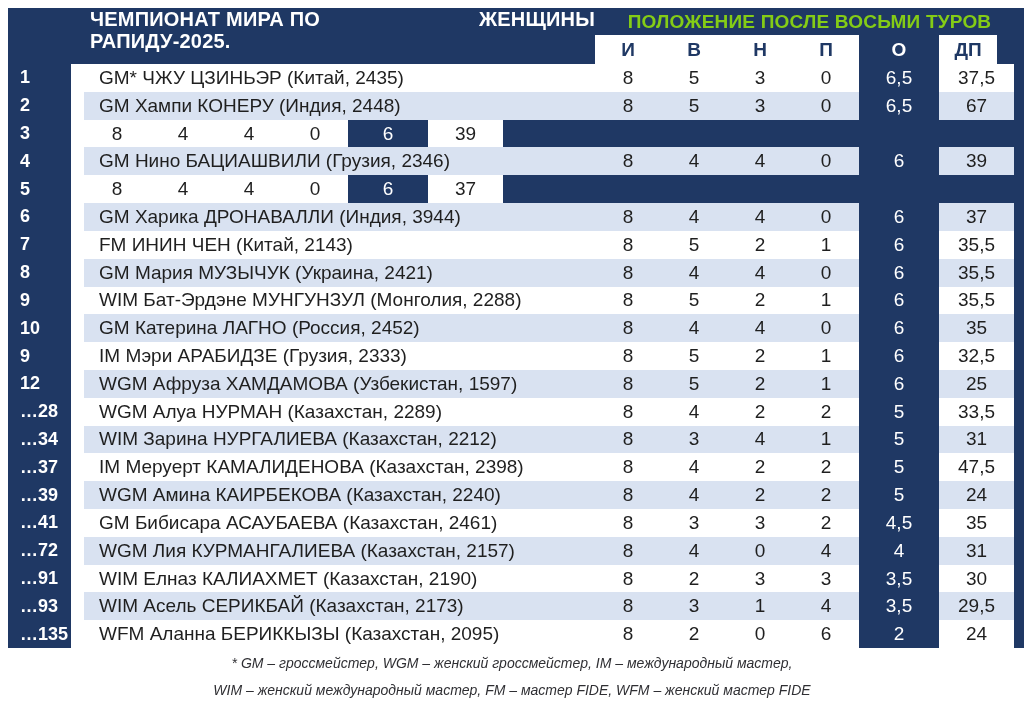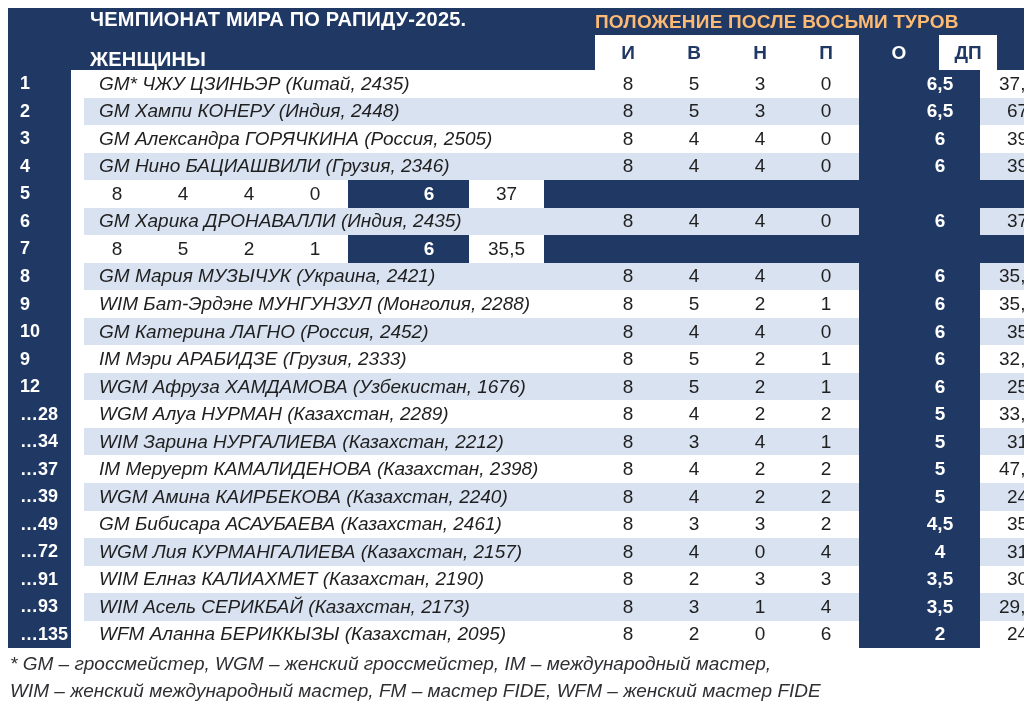--- a/index.html
+++ b/index.html
@@ -15,50 +15,50 @@
     font-family:"Liberation Sans",sans-serif;
   }
   .standings-table{
     position:absolute;left:8px;top:8px;width:1016px;height:640px;
     background:var(--navy);display:flex;flex-direction:column;
   }
   
   .thead{flex:0 0 56px;display:flex;}
   .thead-left{
     flex:0 0 587px;box-sizing:border-box;padding-left:82px;
-    display:flex;flex-direction:column;justify-content:center;gap:18px;
+    display:flex;flex-direction:row;justify-content:center;gap:18px;
     color:#fff;font-weight:bold;font-size:20px;line-height:22px;letter-spacing:.2px;
   }
   .thead-right{flex:1;display:flex;flex-direction:column;}
   .subtitle{
-    flex:0 0 27px;line-height:27px;text-align:left;
-    color:#fdba74;font-weight:bold;font-size:19px;letter-spacing:.2px;
+    flex:0 0 27px;line-height:27px;text-align:center;
+    color:#84cc16;font-weight:bold;font-size:19px;letter-spacing:.2px;
   }
   .colheads{flex:1;display:flex;font-weight:bold;font-size:19px;}
   .ch{display:flex;align-items:center;justify-content:center;}
   .ch-stat{width:66px;background:#fff;color:var(--navy);}
   .ch-points{width:80px;background:var(--navy);color:#fff;}
   .ch-dp{width:58px;background:#fff;color:var(--navy);}
   .ch-pad{flex:1;background:var(--navy);}
   
   .tbody{flex:1;display:flex;flex-direction:column;}
   .row{flex:1;display:flex;font-size:19px;}
   .row .bg{background:var(--row-white);}
   .row.alt .bg{background:var(--stripe);}
   .c{display:flex;align-items:center;color:var(--body-text);}
   .c-rank{flex:0 0 63px;box-sizing:border-box;padding-left:12px;color:#fff;font-weight:bold;font-size:18px;}
   .c-gap{flex:0 0 13px;background:#fff;}
-  .c-name{flex:0 0 511px;box-sizing:border-box;padding-left:15px;white-space:nowrap;overflow:hidden;font-style:italic;}
+  .c-name{flex:0 0 511px;box-sizing:border-box;padding-left:15px;white-space:nowrap;overflow:hidden;}
   .c-stat{flex:0 0 66px;justify-content:center;}
-  .c-points{flex:0 0 80px;justify-content:center;color:#fff;font-weight:bold;padding-left:41px;}
+  .c-points{flex:0 0 80px;justify-content:center;color:#fff;font-weight:normal;}
   .c-dp{flex:0 0 75px;justify-content:center;}
   
   .footnote{
     position:absolute;left:10px;top:650px;width:1004px;
-    font-style:italic;font-size:19px;line-height:27px;color:var(--foot-text);
+    font-style:italic;font-size:14px;line-height:27px;color:var(--foot-text);text-align:center;
   }
 </style>
 </head>
 <body>
 
 <div class="page">
   <div class="standings-table">
 
     <div class="thead">
       <div class="thead-left">
@@ -98,21 +98,20 @@
           <div class="c c-stat bg">8</div>
           <div class="c c-stat bg">5</div>
           <div class="c c-stat bg">3</div>
           <div class="c c-stat bg">0</div>
           <div class="c c-points">6,5</div>
           <div class="c c-dp bg">67</div>
         </div>
         <div class="row">
           <div class="c c-rank">3</div>
           <div class="c c-gap"></div>
-          <div class="c c-name bg">GM Александра ГОРЯЧКИНА (Россия, 2505)</div>
           <div class="c c-stat bg">8</div>
           <div class="c c-stat bg">4</div>
           <div class="c c-stat bg">4</div>
           <div class="c c-stat bg">0</div>
           <div class="c c-points">6</div>
           <div class="c c-dp bg">39</div>
         </div>
         <div class="row alt">
           <div class="c c-rank">4</div>
           <div class="c c-gap"></div>
@@ -130,31 +129,32 @@
           <div class="c c-stat bg">8</div>
           <div class="c c-stat bg">4</div>
           <div class="c c-stat bg">4</div>
           <div class="c c-stat bg">0</div>
           <div class="c c-points">6</div>
           <div class="c c-dp bg">37</div>
         </div>
         <div class="row alt">
           <div class="c c-rank">6</div>
           <div class="c c-gap"></div>
-          <div class="c c-name bg">GM Харика ДРОНАВАЛЛИ (Индия, 2435)</div>
+          <div class="c c-name bg">GM Харика ДРОНАВАЛЛИ (Индия, 3944)</div>
           <div class="c c-stat bg">8</div>
           <div class="c c-stat bg">4</div>
           <div class="c c-stat bg">4</div>
           <div class="c c-stat bg">0</div>
           <div class="c c-points">6</div>
           <div class="c c-dp bg">37</div>
         </div>
         <div class="row">
           <div class="c c-rank">7</div>
           <div class="c c-gap"></div>
+          <div class="c c-name bg">FM ИНИН ЧЕН (Китай, 2143)</div>
           <div class="c c-stat bg">8</div>
           <div class="c c-stat bg">5</div>
           <div class="c c-stat bg">2</div>
           <div class="c c-stat bg">1</div>
           <div class="c c-points">6</div>
           <div class="c c-dp bg">35,5</div>
         </div>
         <div class="row alt">
           <div class="c c-rank">8</div>
           <div class="c c-gap"></div>
@@ -195,21 +195,21 @@
           <div class="c c-stat bg">8</div>
           <div class="c c-stat bg">5</div>
           <div class="c c-stat bg">2</div>
           <div class="c c-stat bg">1</div>
           <div class="c c-points">6</div>
           <div class="c c-dp bg">32,5</div>
         </div>
         <div class="row alt">
           <div class="c c-rank">12</div>
           <div class="c c-gap"></div>
-          <div class="c c-name bg">WGM Афруза ХАМДАМОВА (Узбекистан, 1676)</div>
+          <div class="c c-name bg">WGM Афруза ХАМДАМОВА (Узбекистан, 1597)</div>
           <div class="c c-stat bg">8</div>
           <div class="c c-stat bg">5</div>
           <div class="c c-stat bg">2</div>
           <div class="c c-stat bg">1</div>
           <div class="c c-points">6</div>
           <div class="c c-dp bg">25</div>
         </div>
         <div class="row">
           <div class="c c-rank">…28</div>
           <div class="c c-gap"></div>
@@ -248,21 +248,21 @@
           <div class="c c-gap"></div>
           <div class="c c-name bg">WGM Амина КАИРБЕКОВА (Казахстан, 2240)</div>
           <div class="c c-stat bg">8</div>
           <div class="c c-stat bg">4</div>
           <div class="c c-stat bg">2</div>
           <div class="c c-stat bg">2</div>
           <div class="c c-points">5</div>
           <div class="c c-dp bg">24</div>
         </div>
         <div class="row">
-          <div class="c c-rank">…49</div>
+          <div class="c c-rank">…41</div>
           <div class="c c-gap"></div>
           <div class="c c-name bg">GM Бибисара АСАУБАЕВА (Казахстан, 2461)</div>
           <div class="c c-stat bg">8</div>
           <div class="c c-stat bg">3</div>
           <div class="c c-stat bg">3</div>
           <div class="c c-stat bg">2</div>
           <div class="c c-points">4,5</div>
           <div class="c c-dp bg">35</div>
         </div>
         <div class="row alt">

